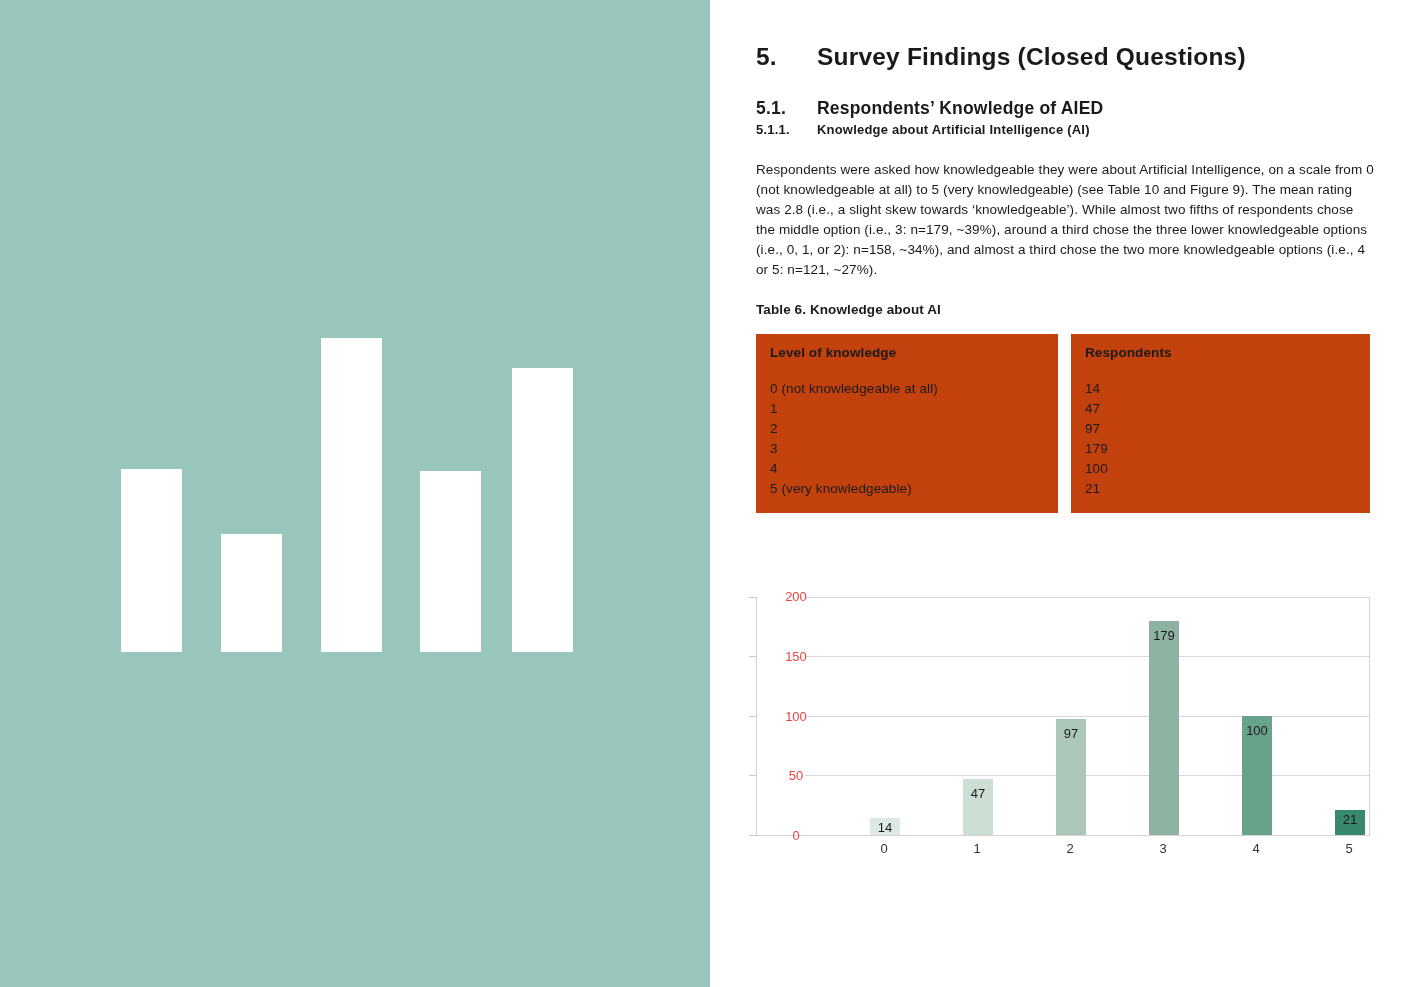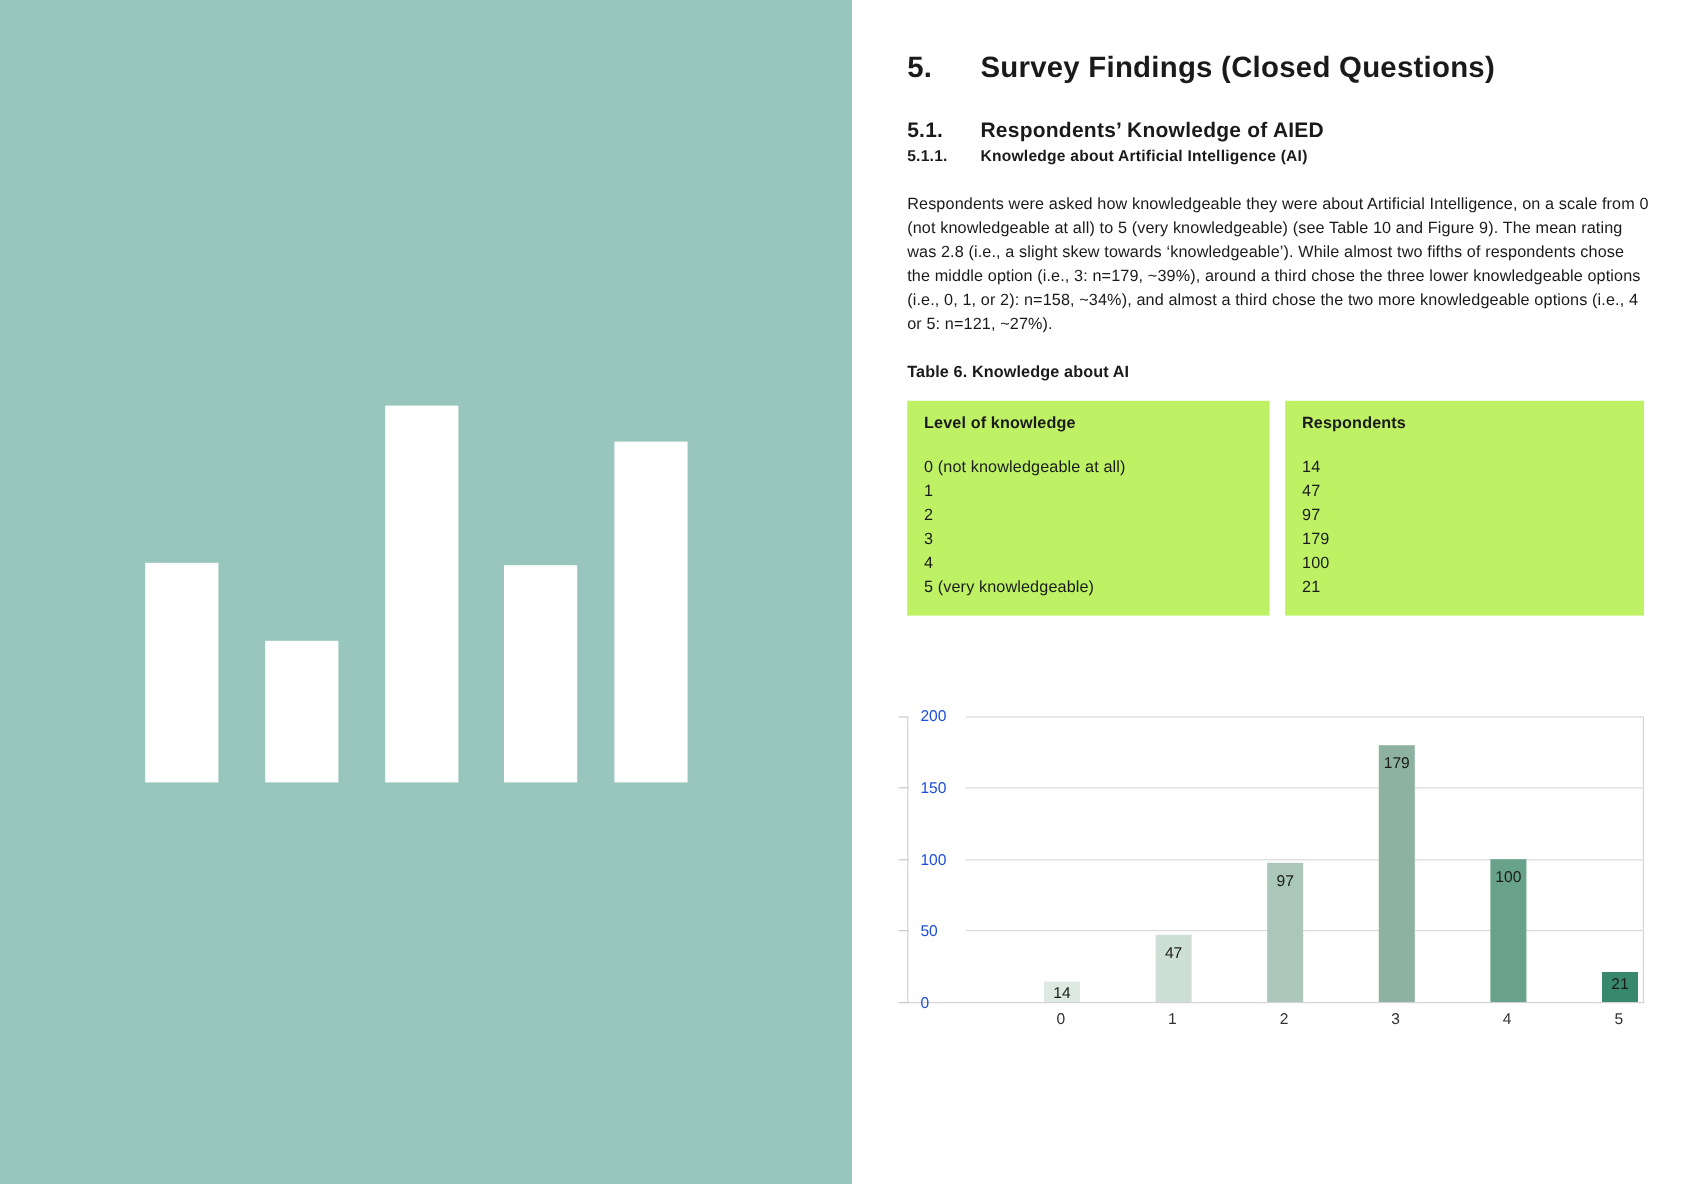--- a/index.html
+++ b/index.html
@@ -19,33 +19,33 @@
   
   .h1 { position:absolute; left:756px; top:42px; font-size:24.5px; line-height:30px; font-weight:bold; display:flex; letter-spacing:0.2px; }
   .h1 .num { width:61px; flex:0 0 61px; }
   .h2 { position:absolute; left:756px; top:96px; font-size:17.5px; line-height:24px; font-weight:bold; display:flex; letter-spacing:0.2px; }
   .h2 .num { width:61px; flex:0 0 61px; }
   .h3 { position:absolute; left:756px; top:120px; font-size:13px; line-height:20px; font-weight:bold; display:flex; letter-spacing:0.2px; }
   .h3 .num { width:61px; flex:0 0 61px; }
   .body-par { position:absolute; left:756px; top:160px; width:618px; font-size:13.5px; line-height:20px; letter-spacing:0.1px; }
   .body-par b { font-weight:normal; }
   .tbl-caption { position:absolute; left:756px; top:300px; font-size:13.5px; line-height:20px; font-weight:bold; letter-spacing:0.1px; }
-  .table-box { position:absolute; top:334px; height:179px; background:#bef264; box-sizing:border-box; padding:9px 14px; font-size:13.5px; line-height:20px; letter-spacing:0.1px; }
+  .table-box { position:absolute; top:334px; height:179px; background:#c2410c; box-sizing:border-box; padding:9px 14px; font-size:13.5px; line-height:20px; letter-spacing:0.1px; }
   .table-box.lv { left:756px; width:302px; }
   .table-box.rs { left:1071px; width:299px; }
   .table-box .hdr { font-weight:bold; margin-bottom:16px; }
   .fig-caption { position:absolute; left:756px; top:540px; width:548px; font-size:13.5px; line-height:20px; font-weight:bold; letter-spacing:0.1px; }
   .page-num { position:absolute; left:1392px; top:956px; width:40px; text-align:right; font-size:11px; }
   
   .chart { position:absolute; left:756px; top:597px; width:614px; height:239px; }
   .plot { position:absolute; left:0; top:0; right:0; bottom:0;
           border-left:1px solid #d4d4d4; border-right:1px solid #d4d4d4; border-bottom:1px solid #d4d4d4; }
   .gridline { position:absolute; left:48px; right:0; height:1px; background:#d9d9d9; }
   .ytick { position:absolute; left:-8px; width:8px; height:1px; background:#c9c9c9; }
-  .ylab { position:absolute; left:10px; width:34px; text-align:left; font-size:13px; line-height:16px; color:#1d4ed8; }
+  .ylab { position:absolute; left:22px; width:34px; text-align:center; font-size:13px; line-height:16px; color:#ef4444; }
   .bar { position:absolute; bottom:0; width:30px; }
   .vlab { position:absolute; width:40px; text-align:center; font-size:13px; line-height:14px; color:#1a1a1a; }
   .xlab { position:absolute; top:245px; width:40px; text-align:center; font-size:13px; line-height:14px; color:#333333; }
 </style>
 </head>
 <body>
 
 <div class="page">
 
   <div class="left-panel">

